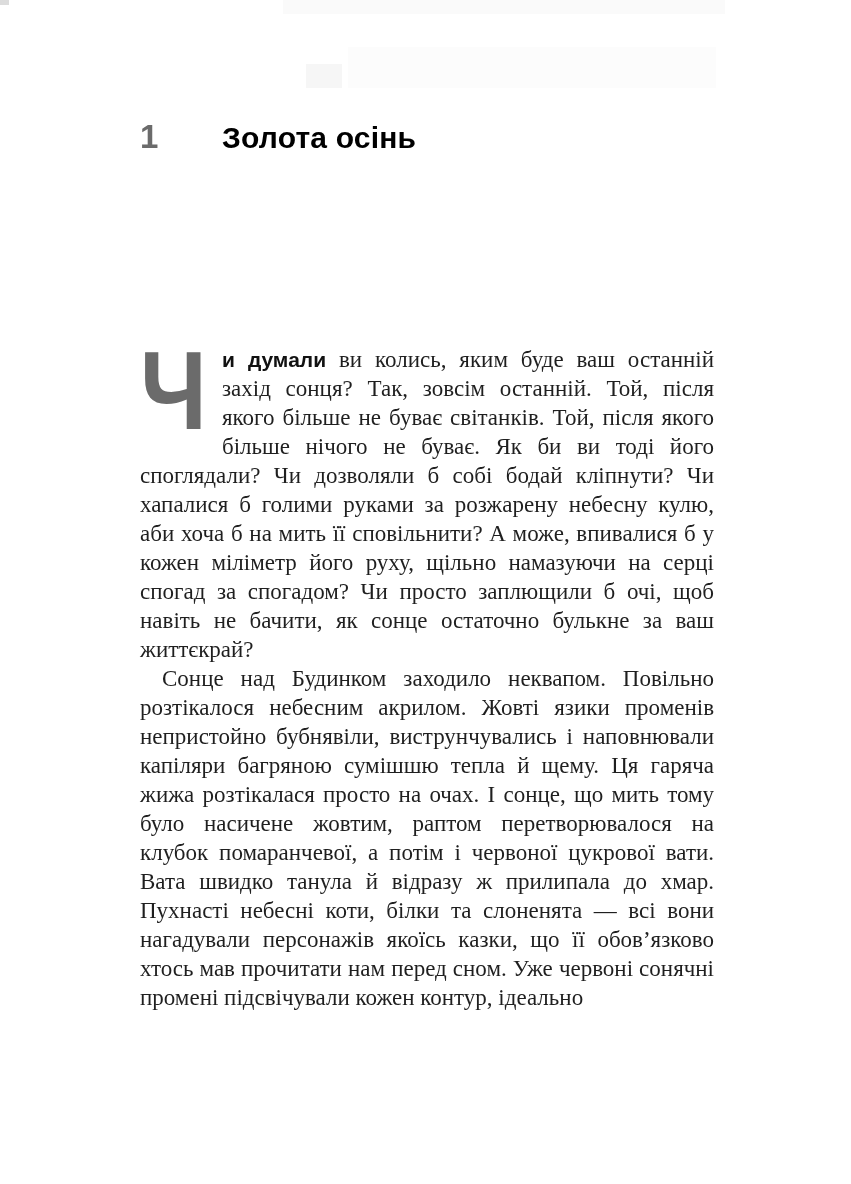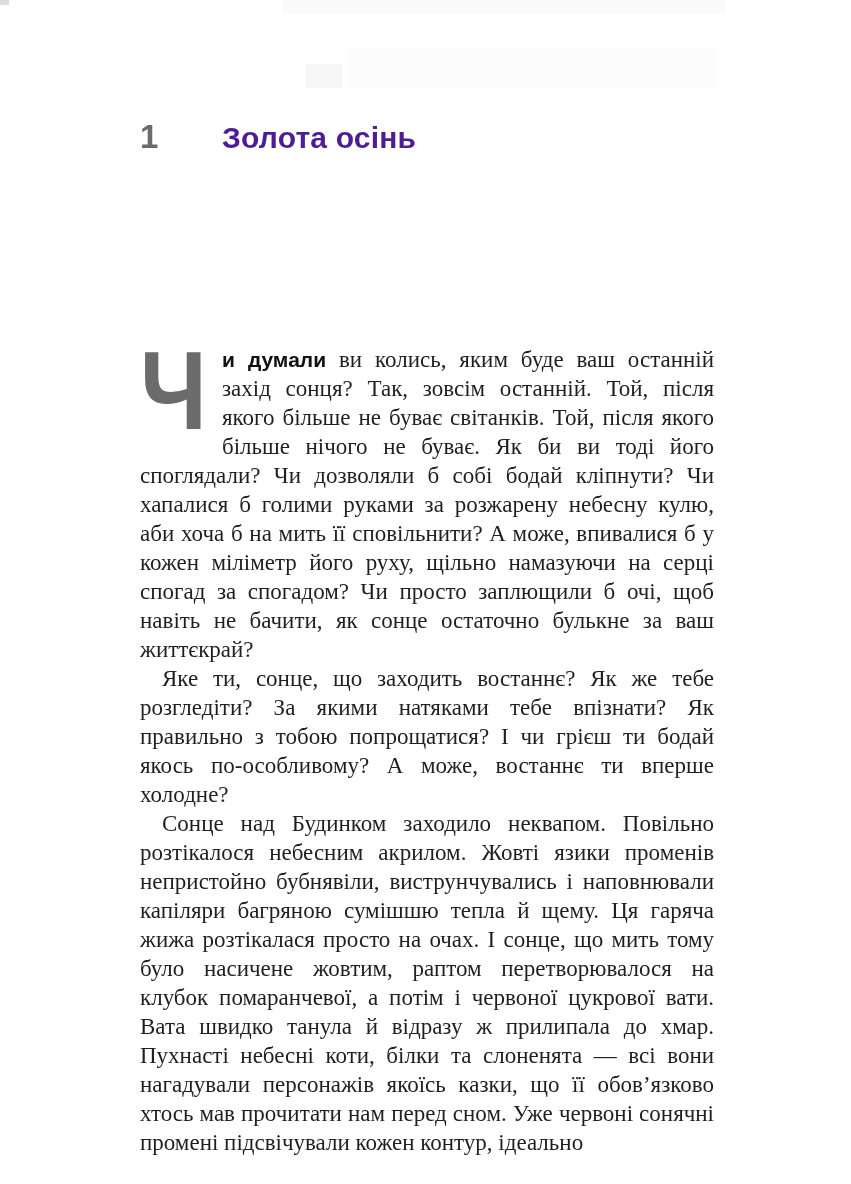--- a/index.html
+++ b/index.html
@@ -36,21 +36,21 @@
     width: 82px;
     font-size: 33px;
     font-weight: 700;
     line-height: 1;
     color: #6b6b6b;
   }
   .chapter-title {
     font-size: 30px;
     font-weight: 700;
     line-height: 1;
-    color: #4c1d95;
+    color: #000000;
     letter-spacing: 0.2px;
   }
 
   
   .body-text {
     position: absolute;
     left: 140px;
     top: 345px;
     width: 574px;
     font-size: 23px;
@@ -104,19 +104,18 @@
     <div class="chapter-number">1</div>
     <div class="chapter-title">Золота осінь</div>
   </div>
 
   <div class="body-text">
 
     <p><span class="drop-cap">
           <span class="drop-cap-letter">Ч</span>
         </span><span class="lead-bold">и думали</span><span> ви колись, яким буде ваш останній захід сонця? Так, зовсім останній. Той, після якого більше не буває світанків. Той, після якого більше нічого не буває. Як би ви тоді його споглядали? Чи дозволяли б собі бодай кліпнути? Чи хапалися б голими руками за розжарену небесну кулю, аби хоча б на мить її сповільнити? А може, впивалися б у кожен міліметр його руху, щільно намазуючи на серці спогад за спогадом? Чи просто заплющили б очі, щоб навіть не бачити, як сонце остаточно булькне за ваш життєкрай?</span></p>
 
-    <p class="para-indent">Яке ти, сонце, що заходить востаннє? Як же тебе розгледіти? За якими натяками тебе впізнати? Як правильно з тобою попрощатися? І чи грієш ти бодай якось по-особливому? А може, востаннє ти вперше холодне?</p>
 
     <p class="para-indent">Сонце над Будинком заходило неквапом. Повільно розтікалося небесним акрилом. Жовті язики променів непристойно бубнявіли, виструнчувались і наповнювали капіляри багряною сумішшю тепла й щему. Ця гаряча жижа розтікалася просто на очах. І сонце, що мить тому було насичене жовтим, раптом перетворювалося на клубок помаранчевої, а потім і червоної цукрової вати. Вата швидко танула й відразу ж прилипала до хмар. Пухнасті небесні коти, білки та слоненята — всі вони нагадували персонажів якоїсь казки, що її обов’язково хтось мав прочитати нам перед сном. Уже червоні сонячні промені підсвічували кожен контур, ідеально</p>
 
   </div>
 
 </div>
 
 </body></html>

